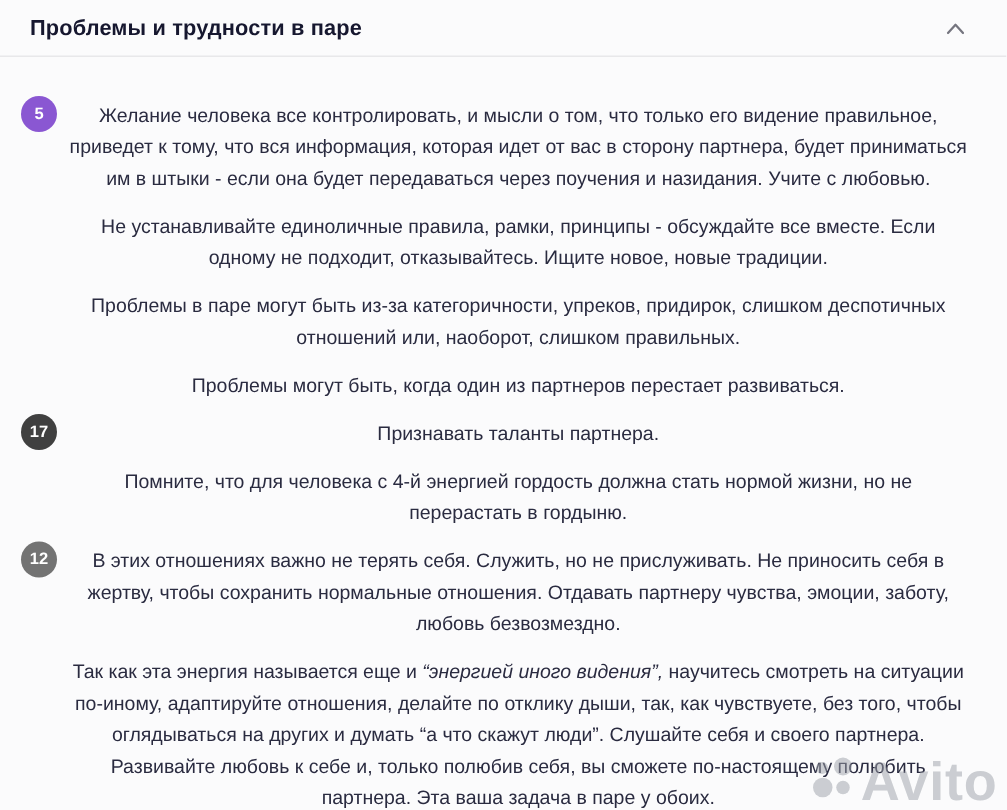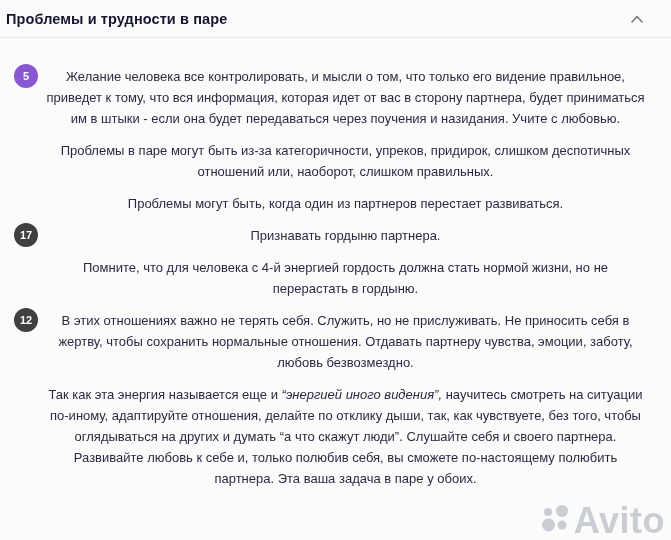--- a/index.html
+++ b/index.html
@@ -7,21 +7,21 @@
     width: 671px; height: 540px; overflow: hidden;
     background: #fbfbfc;
   }
   body {
     font-family: "Liberation Sans", "DejaVu Sans", sans-serif;
     color: #2a2b40;
     position: relative;
   }
   .card-header {
     display: flex; align-items: center; justify-content: space-between;
-    padding: 11px 27px 10px 6px;
+    padding: 11px 27px 10px 20px;
     cursor: pointer;
   }
   .card-header h2 {
     font-size: 14.5px; font-weight: bold; color: #16172f;
     letter-spacing: 0.1px;
   }
   .chevron { display: inline-flex; align-items: center; }
   .divider { height: 1px; background: #e8e8ea; }
   .content {
     padding: 28px 25px 0 14px;
@@ -61,33 +61,34 @@
     </svg>
   </span>
 </div>
 <div class="divider"></div>
 
 <div class="content" id="sections">
     <div class="section">
       <div class="badge" style="background: rgb(138, 87, 210);">5</div>
       <div class="paragraphs">
         <p><span>Желание человека все контролировать, и мысли о том, что только его видение правильное, приведет к тому, что вся информация, которая идет от вас в сторону партнера, будет приниматься им в штыки - если она будет передаваться через поучения и назидания. Учите с любовью.</span></p>
+        <p><span>Не устанавливайте единоличные правила, рамки, принципы - обсуждайте все вместе. Если одному не подходит, отказывайтесь. Ищите новое, новые традиции.</span></p>
         <p><span>Проблемы в паре могут быть из-за категоричности, упреков, придирок, слишком деспотичных отношений или, наоборот, слишком правильных.</span></p>
         <p><span>Проблемы могут быть, когда один из партнеров перестает развиваться.</span></p>
       </div>
     </div>
     <div class="section">
       <div class="badge" style="background: #404040;">17</div>
       <div class="paragraphs">
-        <p><span>Признавать гордыню партнера.</span></p>
+        <p><span>Признавать таланты партнера.</span></p>
         <p><span>Помните, что для человека с 4-й энергией гордость должна стать нормой жизни, но не перерастать в гордыню.</span></p>
       </div>
     </div>
     <div class="section">
-      <div class="badge" style="background: #404040;">12</div>
+      <div class="badge" style="background: #737373;">12</div>
       <div class="paragraphs">
         <p><span>В этих отношениях важно не терять себя. Служить, но не прислуживать. Не приносить себя в жертву, чтобы сохранить нормальные отношения. Отдавать партнеру чувства, эмоции, заботу, любовь безвозмездно.</span></p>
         <p><span>Так как эта энергия называется еще и </span><span class="it">“энергией иного видения”,</span><span> научитесь смотреть на ситуации по-иному, адаптируйте отношения, делайте по отклику дыши, так, как чувствуете, без того, чтобы оглядываться на других и думать “а что скажут люди”. Слушайте себя и своего партнера. Развивайте любовь к себе и, только полюбив себя, вы сможете по-настоящему полюбить партнера. Эта ваша задача в паре у обоих.</span></p>
       </div>
     </div>
   </div>
 
 <div class="watermark">
   <span>
     <svg width="32" height="32" viewBox="0 0 32 32">

